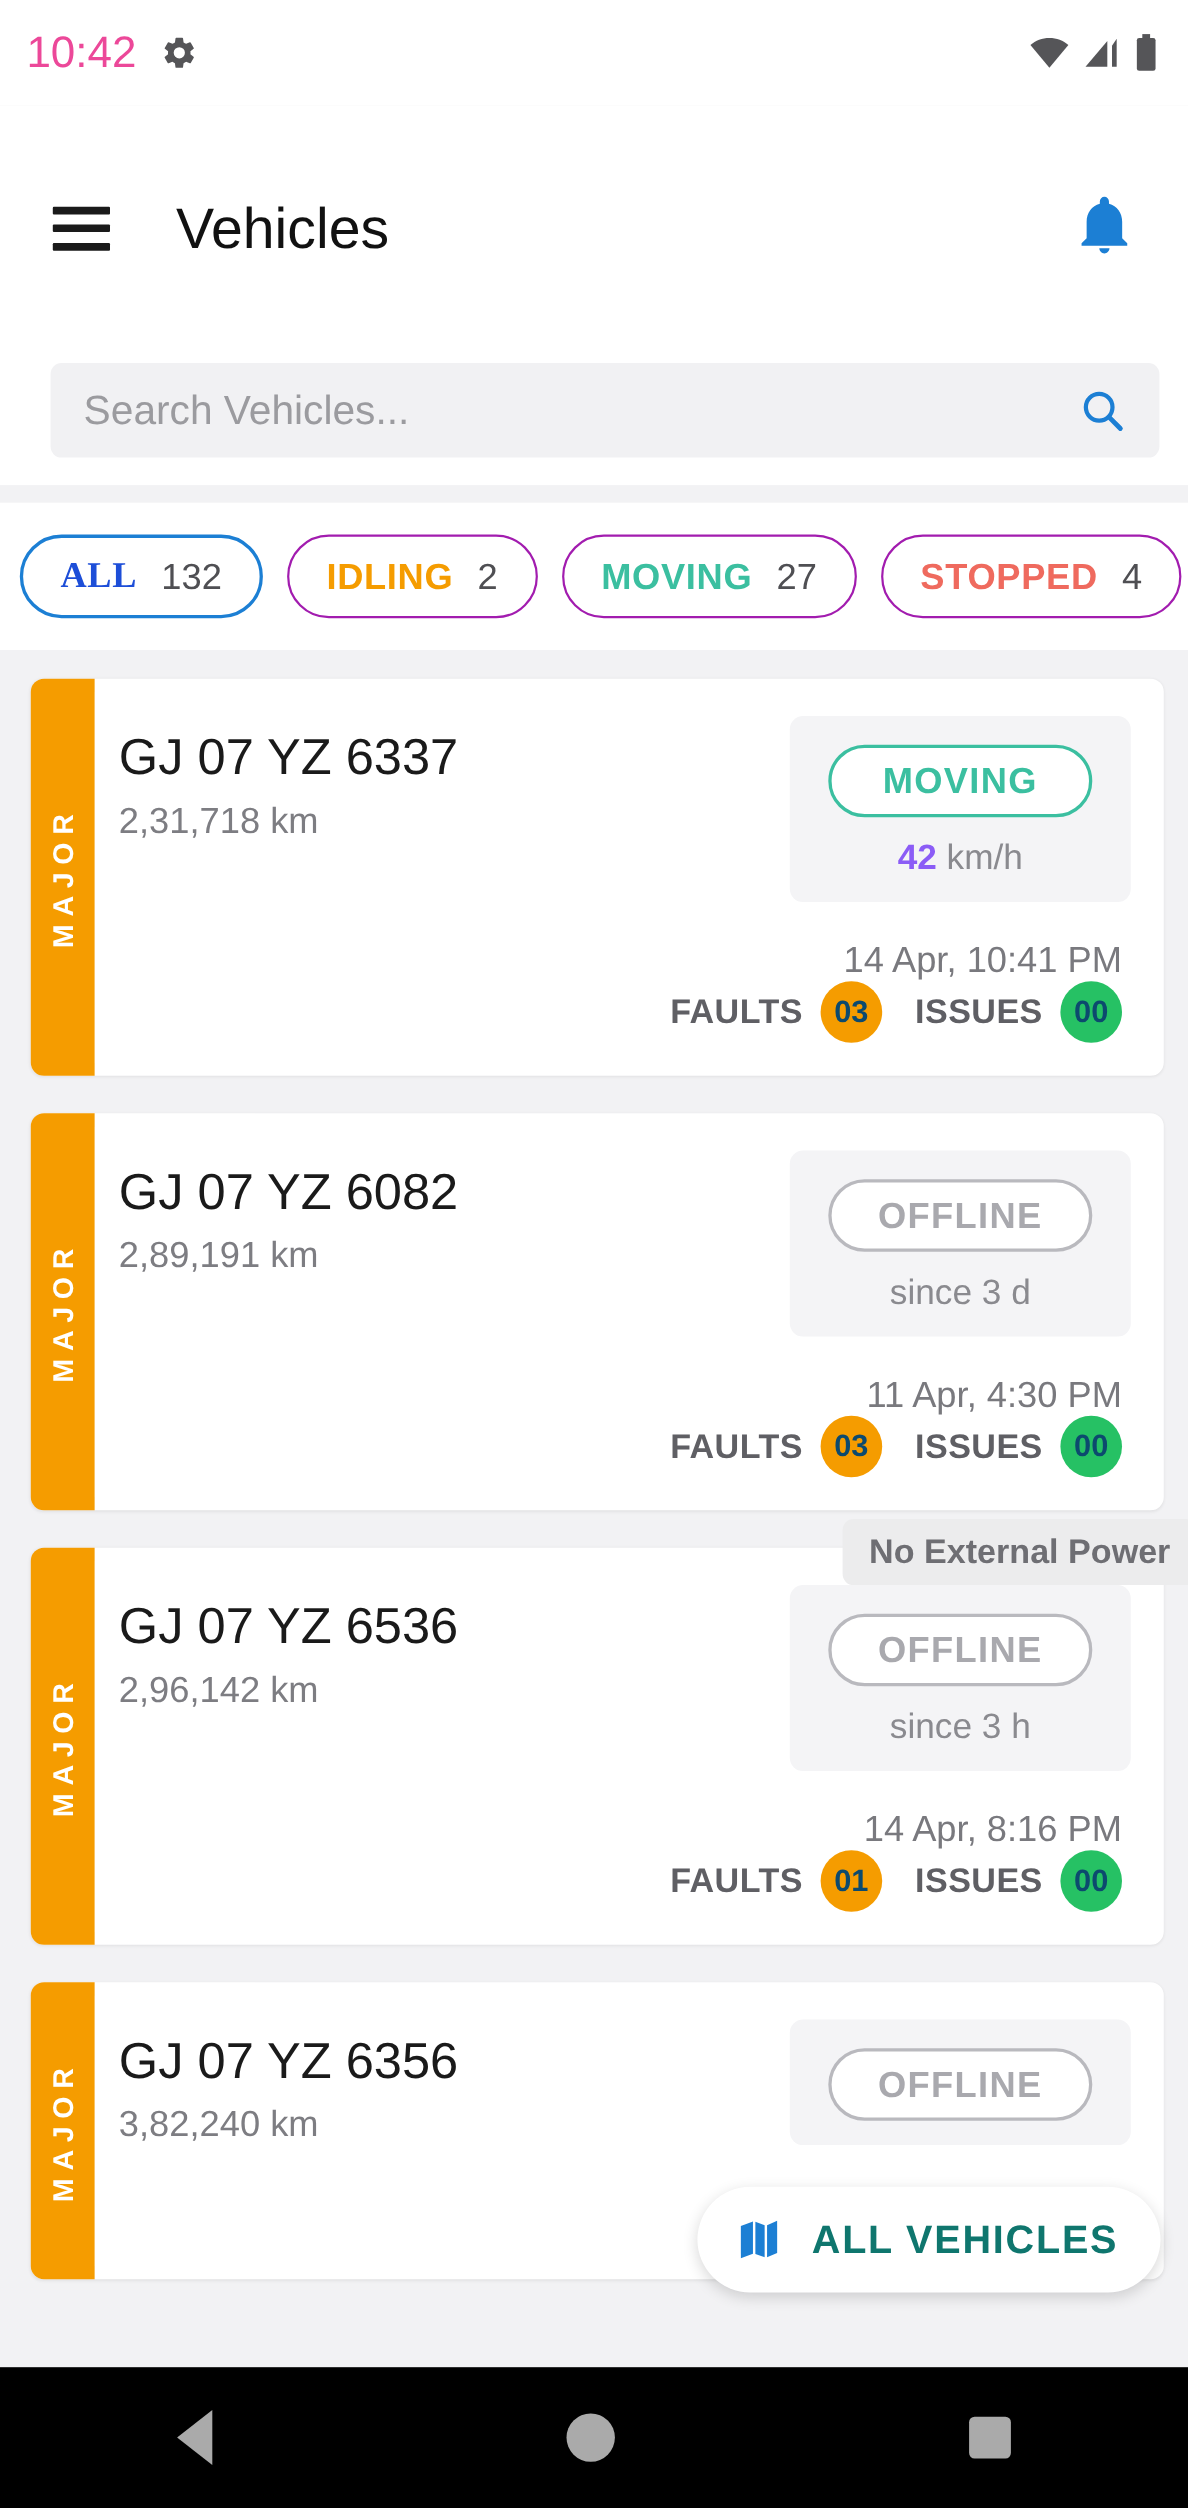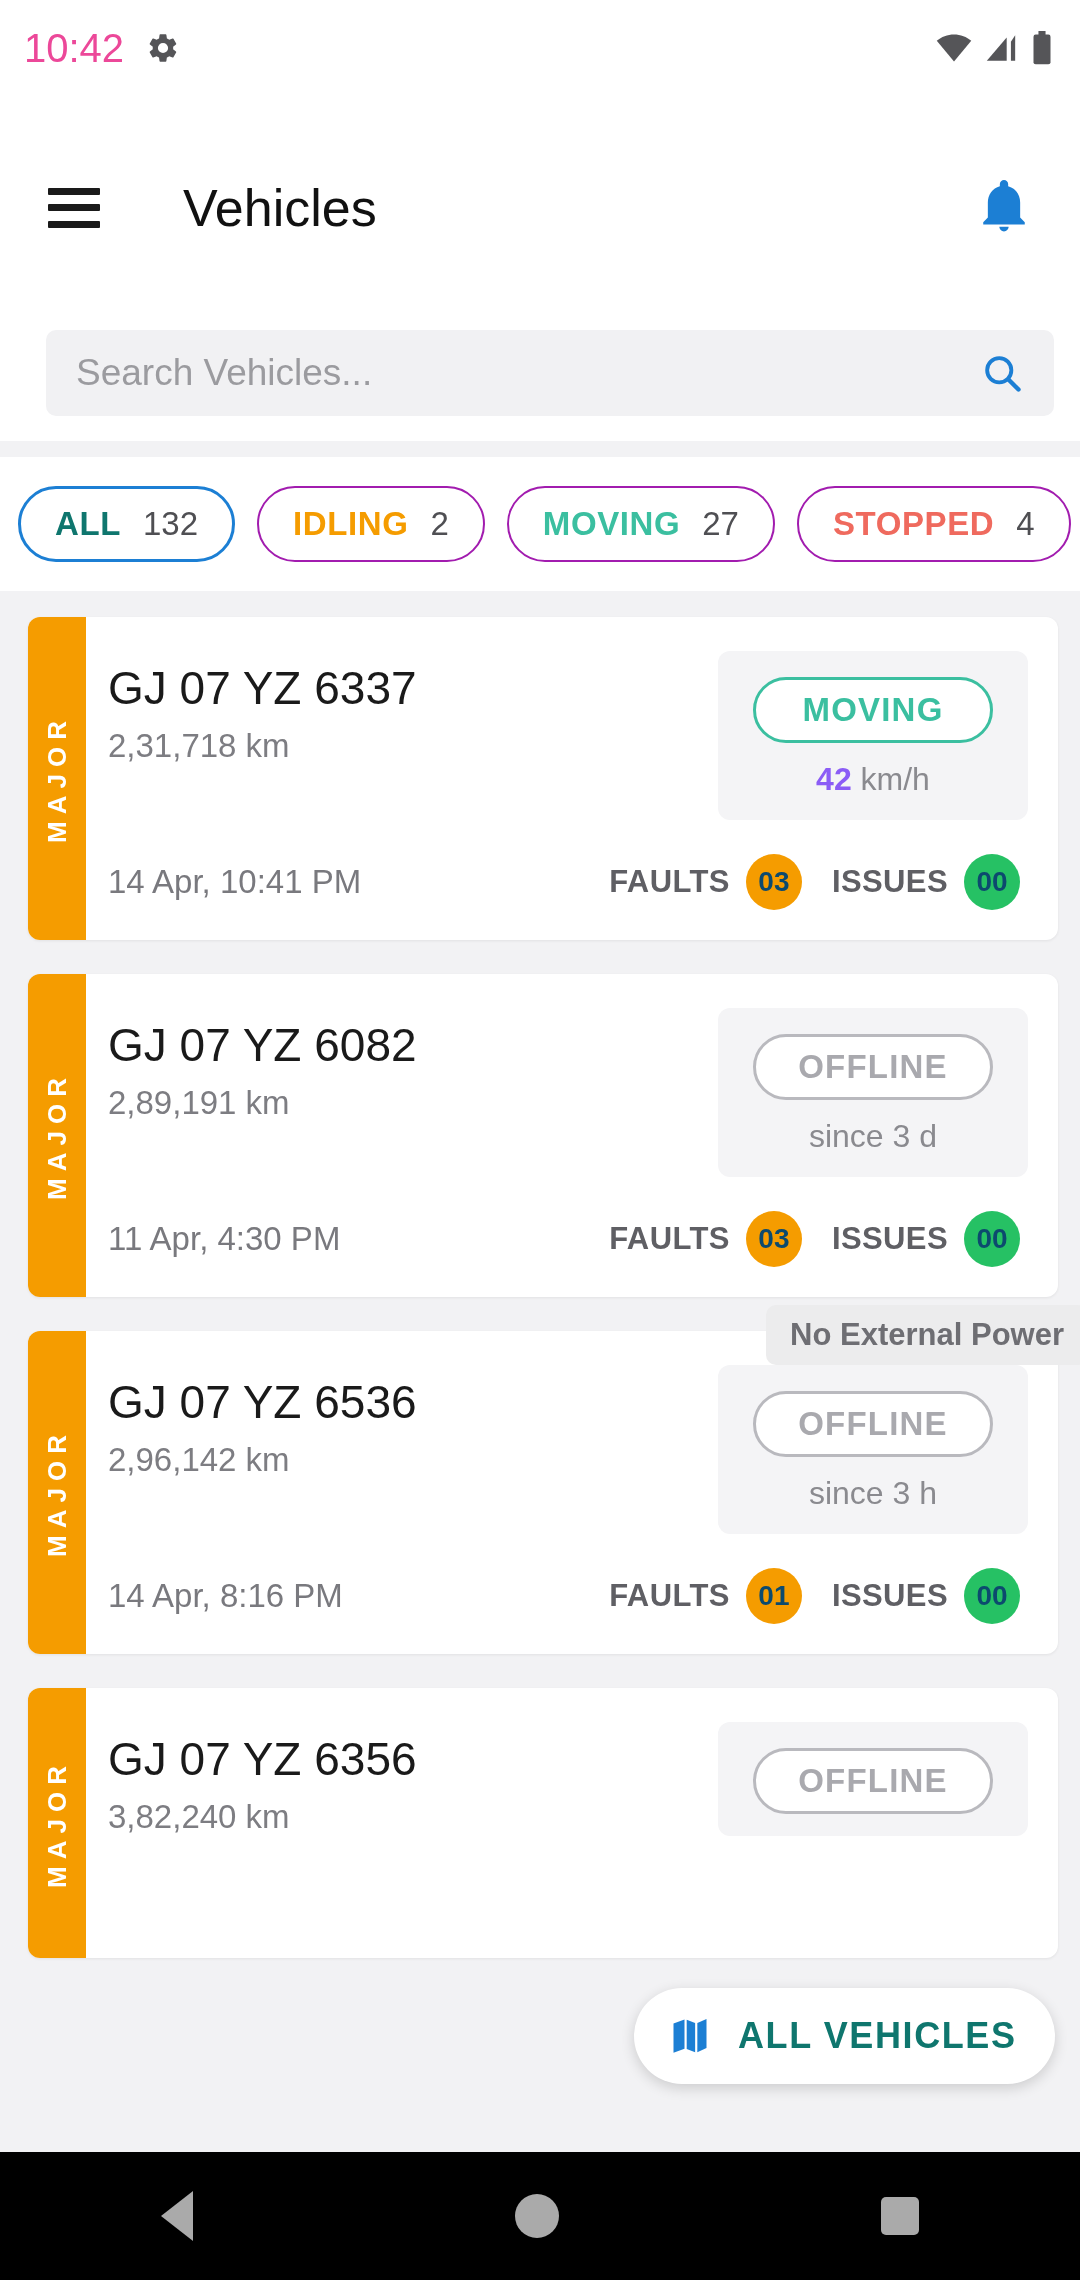--- a/index.html
+++ b/index.html
@@ -27,21 +27,21 @@
   
   .appbar {
     position: absolute; top: 96px; left: 0; width: 1080px; height: 224px;
     background: #ffffff; display: flex; align-items: center;
     border-bottom: 1px solid #e6e6e8;
   }
   .hamburger { margin-left: 48px; width: 52px; height: 40px;
     display: flex; flex-direction: column; justify-content: space-between; }
   .hamburger span { display: block; height: 7px; background: #1a1a1a; border-radius: 1px; }
   .appbar-title {
-    margin-left: 83px; font-size: 52px; color: #111111; font-weight: 400;
+    margin-left: 60px; font-size: 52px; color: #111111; font-weight: 400;
   }
   .bell { margin-left: auto; margin-right: 48px; }
 
   
   .searchwrap {
     position: absolute; top: 305px; left: 0; width: 1080px; height: 136px;
     background: #ffffff; display: flex; align-items: center; padding-left: 20px;
   }
   .searchbox {
     margin: 0 26px; flex: 1; height: 86px; background: #f1f1f3; border-radius: 10px;
@@ -103,21 +103,21 @@
     min-width: 240px; height: 66px; border-radius: 40px; background: #ffffff;
     display: flex; align-items: center; justify-content: center;
     font-size: 33px; font-weight: bold; letter-spacing: 1.2px;
   }
   .status-pill.moving { border: 3px solid #3bbfa0; color: #3bbfa0; }
   .status-pill.offline { border: 3px solid #b9b9be; color: #a9a9ae; }
   .status-sub { margin-top: 18px; font-size: 32px; color: #8a8a8f; }
   .status-sub b { color: #8b5cf6; font-size: 32px; font-weight: bold; }
 
   .card-foot {
-    display: flex; align-items: center; padding: 28px 8px 30px 0; margin-top: 6px;
+    display: flex; align-items: flex-end; padding: 28px 8px 30px 0; margin-top: 6px; flex-direction: column;
   }
   .timestamp { font-size: 33px; color: #79797e; }
   .counters { margin-left: auto; display: flex; align-items: center; gap: 16px; }
   .counter-label { font-size: 31px; font-weight: bold; color: #5f5f64; letter-spacing: 0.4px; }
   .bubble {
     width: 56px; height: 56px; border-radius: 50%; display: flex;
     align-items: center; justify-content: center;
     color: #0c4a6e; font-size: 28px; font-weight: bold;
   }
   .bubble.faults { background: #f59c00; }
@@ -198,21 +198,21 @@
       <input type="text" placeholder="Search Vehicles..." style="">
       <svg width="44" height="44" viewBox="0 0 24 24">
         <circle cx="10.5" cy="10.5" r="6.6" fill="none" stroke="#1c7fd4" stroke-width="2.1"></circle>
         <line x1="15.4" y1="15.4" x2="21" y2="21" stroke="#1c7fd4" stroke-width="2.4" stroke-linecap="round"></line>
       </svg>
     </div>
   </div>
 
   <div class="chips" id="chips">
       <div class="chip selected">
-        <span class="chip-label" style="color: #0f766e;">ALL</span>
+        <span class="chip-label" style="color: #1d4ed8; font-family: Liberation Serif, serif;">ALL</span>
         <span class="chip-count">132</span>
       </div>
       <div class="chip">
         <span class="chip-label" style="color: rgb(245, 156, 0);">IDLING</span>
         <span class="chip-count">2</span>
       </div>
       <div class="chip">
         <span class="chip-label" style="color: rgb(59, 191, 160);">MOVING</span>
         <span class="chip-count">27</span>
       </div>

